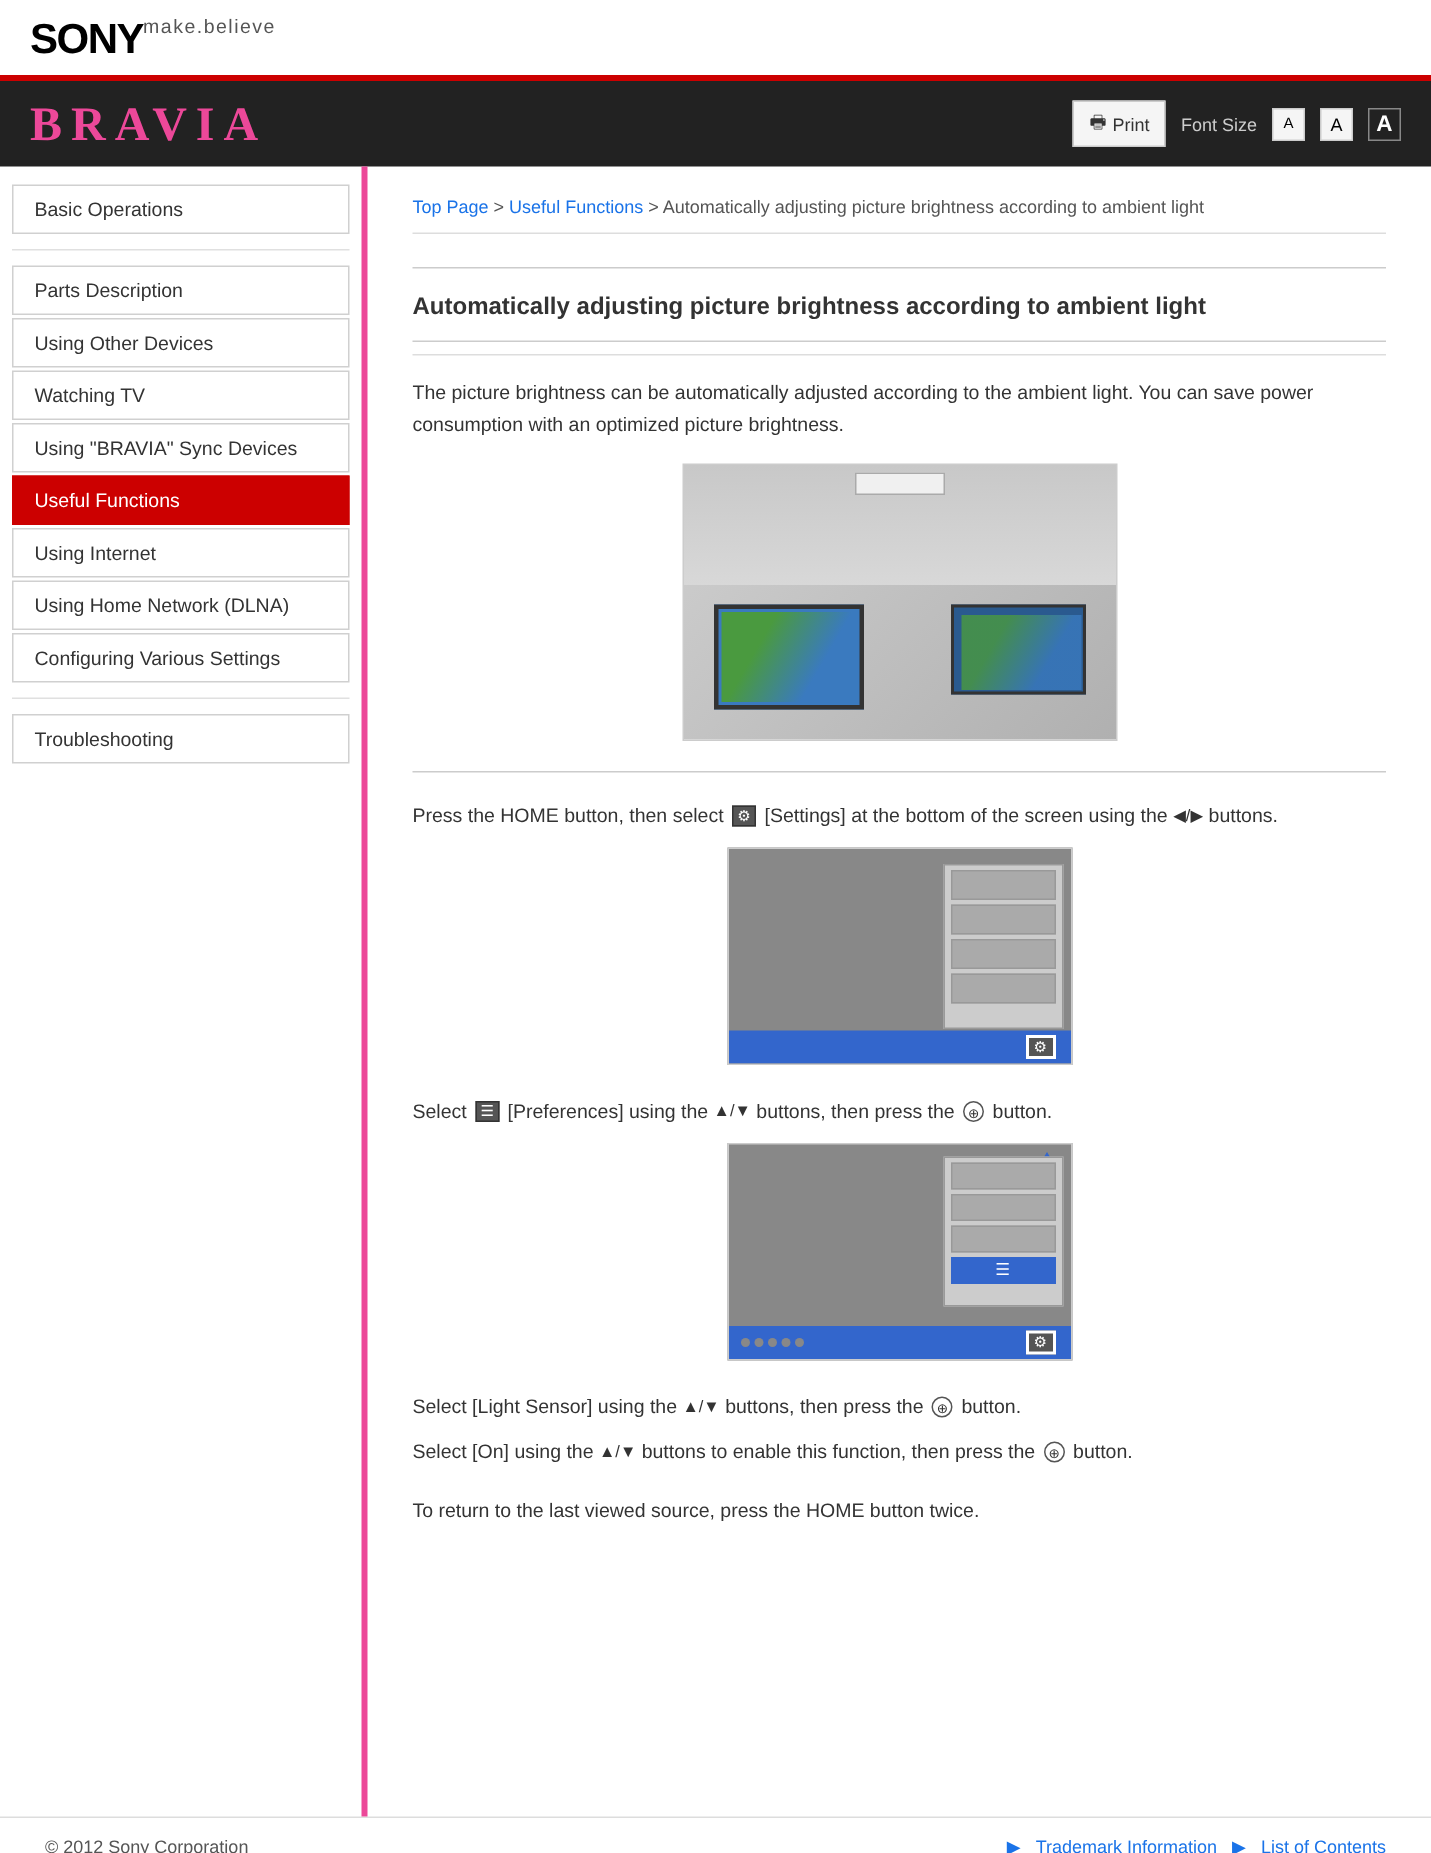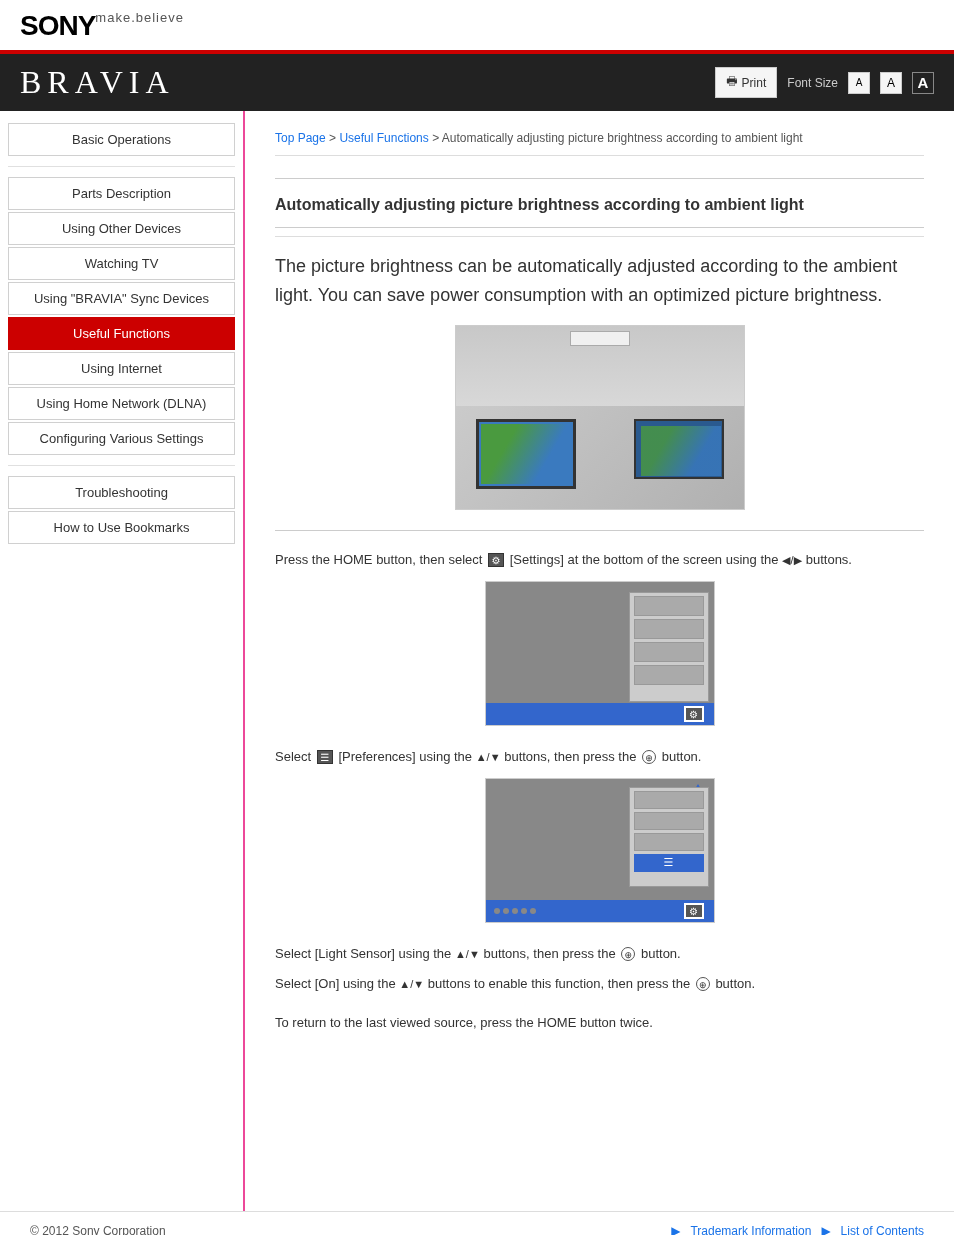--- a/index.html
+++ b/index.html
@@ -37,23 +37,23 @@
 
     
     .nav-bar {
       background: #222;
       padding: 10px 20px;
       display: flex;
       align-items: center;
       justify-content: space-between;
     }
     .bravia-title {
-      color: #ffffff;
+      color: #ec4899;
       font-size: 32px;
-      font-weight: normal;
+      font-weight: bold;
       letter-spacing: 6px;
       font-family: Georgia, serif;
     }
     .nav-controls {
       display: flex;
       align-items: center;
       gap: 10px;
     }
     .print-btn {
       background: #f5f5f5;
@@ -93,22 +93,21 @@
     .layout {
       display: flex;
       min-height: 1100px;
     }
 
     
     .sidebar {
       width: 245px;
       min-width: 245px;
       padding: 10px 0;
-      border-right: 2px solid #ec4899;
-      text-align: center;
+      border-right: 4px solid #ec4899;
     }
     .sidebar-item {
       padding: 8px 14px;
       border: 1px solid #d0d0d0;
       margin: 2px 8px;
       font-size: 13px;
       cursor: pointer;
       background: #fff;
       color: #333;
     }
@@ -157,21 +156,21 @@
     
     .content-section {
       margin-bottom: 20px;
     }
     .section-divider {
       border: none;
       border-top: 1px solid #ccc;
       margin: 18px 0;
     }
     .intro-text {
-      font-size: 18px;
+      font-size: 13px;
       line-height: 1.6;
       color: #333;
       margin-bottom: 15px;
     }
 
     
     .image-placeholder {
       display: block;
       margin: 10px auto 15px auto;
       background: #e8e8e8;
@@ -447,21 +446,20 @@
     <div class="sidebar-item">Parts Description</div>
     <div class="sidebar-item">Using Other Devices</div>
     <div class="sidebar-item">Watching TV</div>
     <div class="sidebar-item">Using "BRAVIA" Sync Devices</div>
     <div class="sidebar-item active">Useful Functions</div>
     <div class="sidebar-item">Using Internet</div>
     <div class="sidebar-item">Using Home Network (DLNA)</div>
     <div class="sidebar-item">Configuring Various Settings</div>
     <hr class="sidebar-divider">
     <div class="sidebar-item">Troubleshooting</div>
-    <div class="sidebar-item">How to Use Bookmarks</div>
   </div>
 
   <div class="main-content">
 
     <div class="breadcrumb">
       <a href="#">Top Page</a>
       <span> &gt; </span>
       <a href="#">Useful Functions</a>
       <span> &gt; </span>
       <span>Automatically adjusting picture brightness according to ambient light</span>

